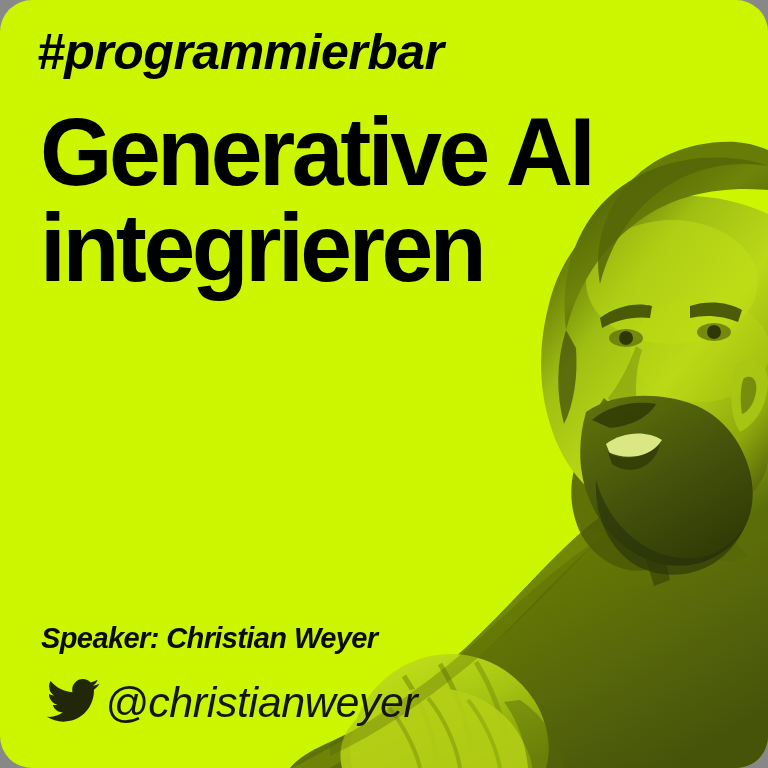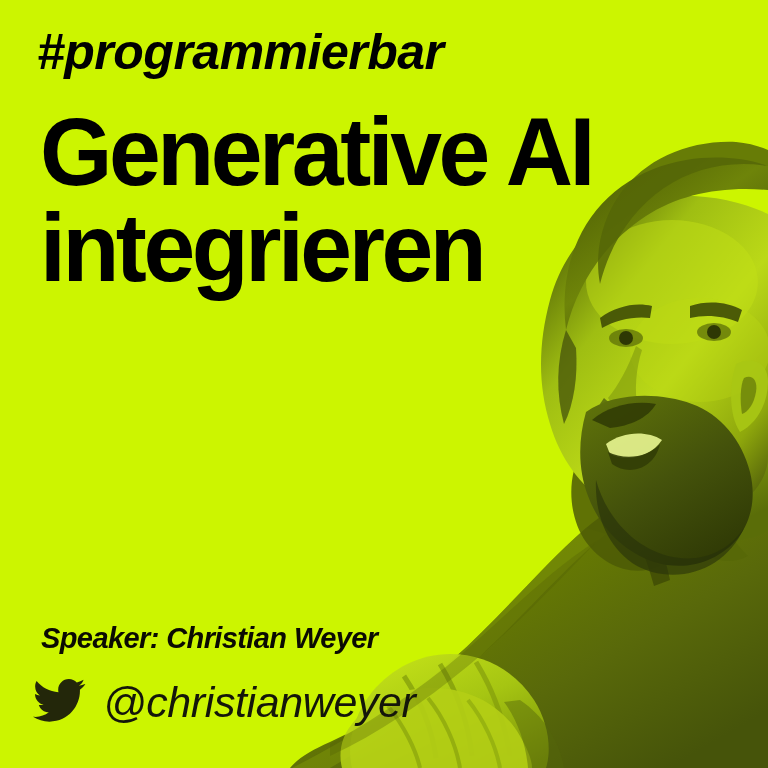--- a/index.html
+++ b/index.html
@@ -71,25 +71,25 @@
     font-weight: 700;
     font-style: italic;
     letter-spacing: -0.6px;
     color: #0b0b02;
     line-height: 1;
     white-space: nowrap;
   }
 
   .handle-row {
     position: absolute;
-    left: 33px;
+    left: 47px;
     top: 676px;
     display: flex;
     align-items: center;
-    gap: 12px;
+    gap: 0;
   }
   .twitter-icon {
     width: 58px;
     height: 52px;
     flex: 0 0 auto;
     display: block;
     color: #23270a;
   }
   .twitter-icon svg { display: block; width: 100%; height: 100%; }
   .handle {
@@ -98,21 +98,21 @@
     font-style: italic;
     letter-spacing: -0.4px;
     color: #14160a;
     line-height: 1;
     white-space: nowrap;
   }
 </style>
 </head>
 <body>
 
-<div id="card" style="background: rgb(204, 245, 0);">
+<div id="card" style="background: rgb(204, 245, 0); border-radius: 32px;">
 
   <div class="photo-layer">
     <svg viewBox="0 0 768 768" preserveAspectRatio="none" aria-hidden="true">
       <defs>
         <linearGradient id="skinGrad" x1="0.15" y1="0.1" x2="0.9" y2="0.95">
           <stop offset="0%" stop-color="#5E7207"></stop>
           <stop offset="26%" stop-color="#9FBE12"></stop>
           <stop offset="55%" stop-color="#BBD917"></stop>
           <stop offset="85%" stop-color="#8FA80C"></stop>
           <stop offset="100%" stop-color="#59690A"></stop>

